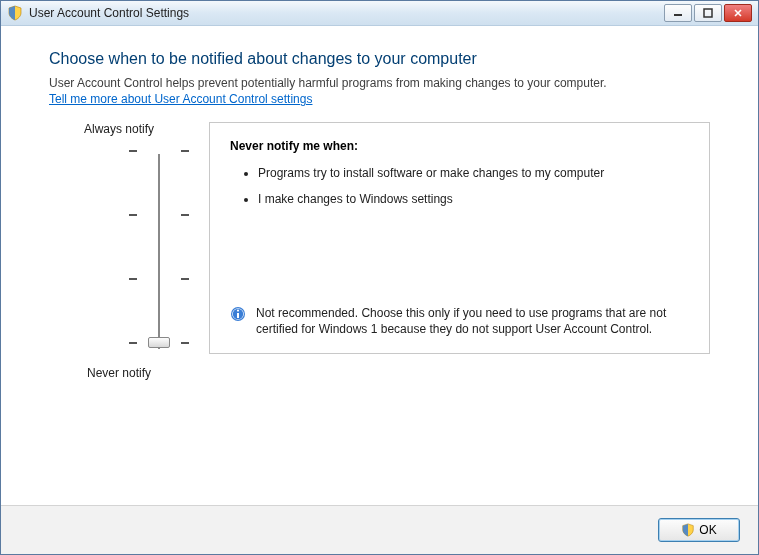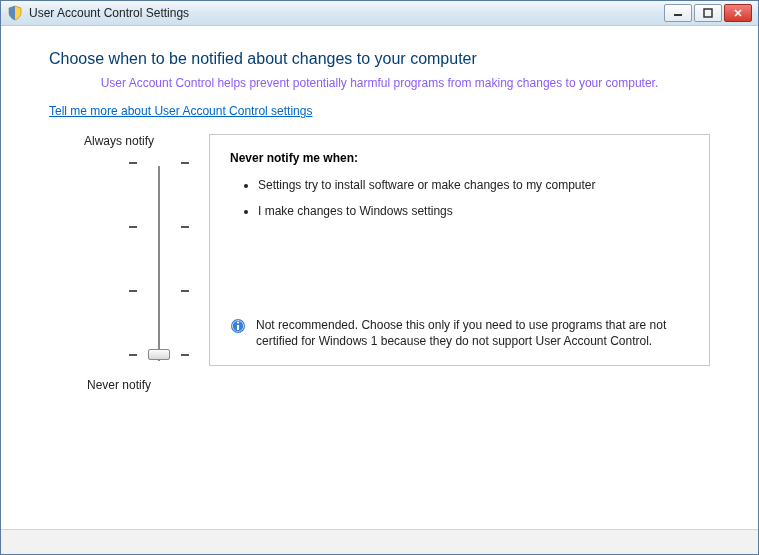--- a/index.html
+++ b/index.html
@@ -65,23 +65,22 @@
   flex-direction: column;
 }
 .heading {
   color: #033f73;
   font-size: 16px;
   font-weight: normal;
   margin-bottom: 8px;
 }
 .description {
   font-size: 12px;
-  color: #8b5cf6;
-  margin-bottom: 14px;
-  text-align: center;
+  color: #404040;
+  margin-bottom: 2px;
 }
 .helplink {
   color: #0066cc;
   text-decoration: underline;
   font-size: 12px;
   cursor: pointer;
   display: inline-block;
   margin-bottom: 16px;
 }
 .mainrow {
@@ -277,36 +276,45 @@
               <div class="tick"></div>
             </div>
           <div class="slider-thumb" style="top:191px"></div>
         </div>
         <div class="slider-label-bottom">Never notify</div>
       </div>
 
       <div class="info-panel">
         <div class="panel-title">Never notify me when:</div>
         <ul class="panel-list">
-          <li>Settings try to install software or make changes to my computer</li>
+          <li>Programs try to install software or make changes to my computer</li>
           <li>I make changes to Windows settings</li>
         </ul>
         <div class="recommendation">
           <span class="info-icon">
             <svg viewBox="0 0 16 16">
                 <circle cx="8" cy="8" r="7" fill="#3a7ed6"></circle>
                 <circle cx="8" cy="8" r="5.8" fill="#fff"></circle>
                 <circle cx="8" cy="8" r="5.2" fill="#3a7ed6"></circle>
                 <rect x="7" y="7" width="2" height="5" fill="#fff"></rect>
                 <circle cx="8" cy="4.6" r="1.1" fill="#fff"></circle>
               </svg>
           </span>
           <span>Not recommended. Choose this only if you need to use programs that are not certified for Windows 1 because they do not support User Account Control.</span>
         </div>
       </div>
 
     </div>
   </div>
 
   <div class="footer">
+    <button class="btn default">
+      <span class="shield-mini">
+        <svg viewBox="0 0 16 16">
+            <path d="M8 1 L14 3 V8 C14 11 11 14 8 15 C5 14 2 11 2 8 V3 Z" fill="#ffd24a" stroke="#b88000" stroke-width="0.6"></path>
+            <path d="M8 1 L8 15 C5 14 2 11 2 8 V3 Z" fill="#3a7ed6" opacity="0.85"></path>
+          </svg>
+      </span>
+      <span>OK</span>
+    </button>
   </div>
 
 </div>
 
 </body></html>

